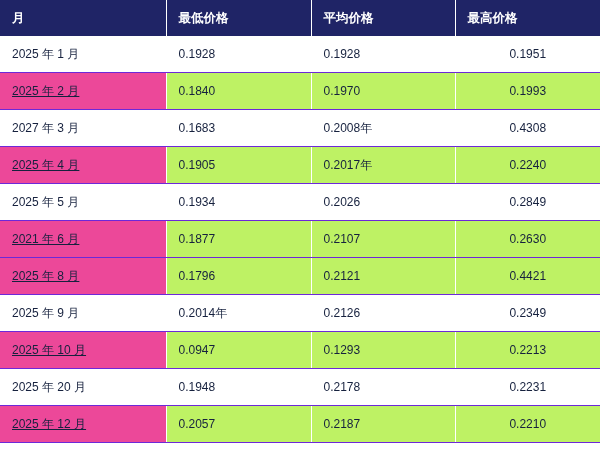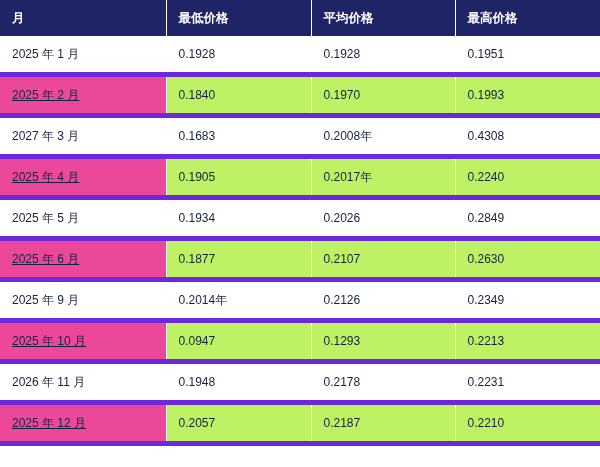--- a/index.html
+++ b/index.html
@@ -37,27 +37,27 @@
     vertical-align: middle;
     white-space: nowrap;
   }
   thead th:last-child { border-right: none; margin-left: 36px; }
 
   tbody td {
     padding: 8px 12px;
     height: 20px;
     font-size: 12px;
     color: #16213e;
-    border-bottom: 5px solid #6d28d9;
+    border-bottom: 1px solid #6d28d9;
     border-right: 1px solid #ffffff;
     vertical-align: middle;
     white-space: nowrap;
     background: #ffffff;
   }
-  tbody td:last-child { border-right: none; }
+  tbody td:last-child { border-right: none; text-align: center; }
   tbody tr.alt td { background: #bef264; }
   tbody tr.alt td:first-child { background: #ec4899; text-decoration: underline; }
   tbody tr td:first-child { color: #16213e; }
 </style>
 </head>
 <body>
 
 <table class="price-table">
   <colgroup>
     <col class="c0">
@@ -98,39 +98,45 @@
       <td>0.2017年</td>
       <td>0.2240</td>
     </tr>
     <tr>
       <td>2025 年 5 月</td>
       <td>0.1934</td>
       <td>0.2026</td>
       <td>0.2849</td>
     </tr>
     <tr class="alt">
-      <td>2025 年 6 月</td>
+      <td>2021 年 6 月</td>
       <td>0.1877</td>
       <td>0.2107</td>
       <td>0.2630</td>
+    </tr>
+    <tr class="alt">
+      <td>2025 年 8 月</td>
+      <td>0.1796</td>
+      <td>0.2121</td>
+      <td>0.4421</td>
     </tr>
     <tr>
       <td>2025 年 9 月</td>
       <td>0.2014年</td>
       <td>0.2126</td>
       <td>0.2349</td>
     </tr>
     <tr class="alt">
       <td>2025 年 10 月</td>
       <td>0.0947</td>
       <td>0.1293</td>
       <td>0.2213</td>
     </tr>
     <tr>
-      <td>2026 年 11 月</td>
+      <td>2025 年 20 月</td>
       <td>0.1948</td>
       <td>0.2178</td>
       <td>0.2231</td>
     </tr>
     <tr class="alt">
       <td>2025 年 12 月</td>
       <td>0.2057</td>
       <td>0.2187</td>
       <td>0.2210</td>
     </tr>

